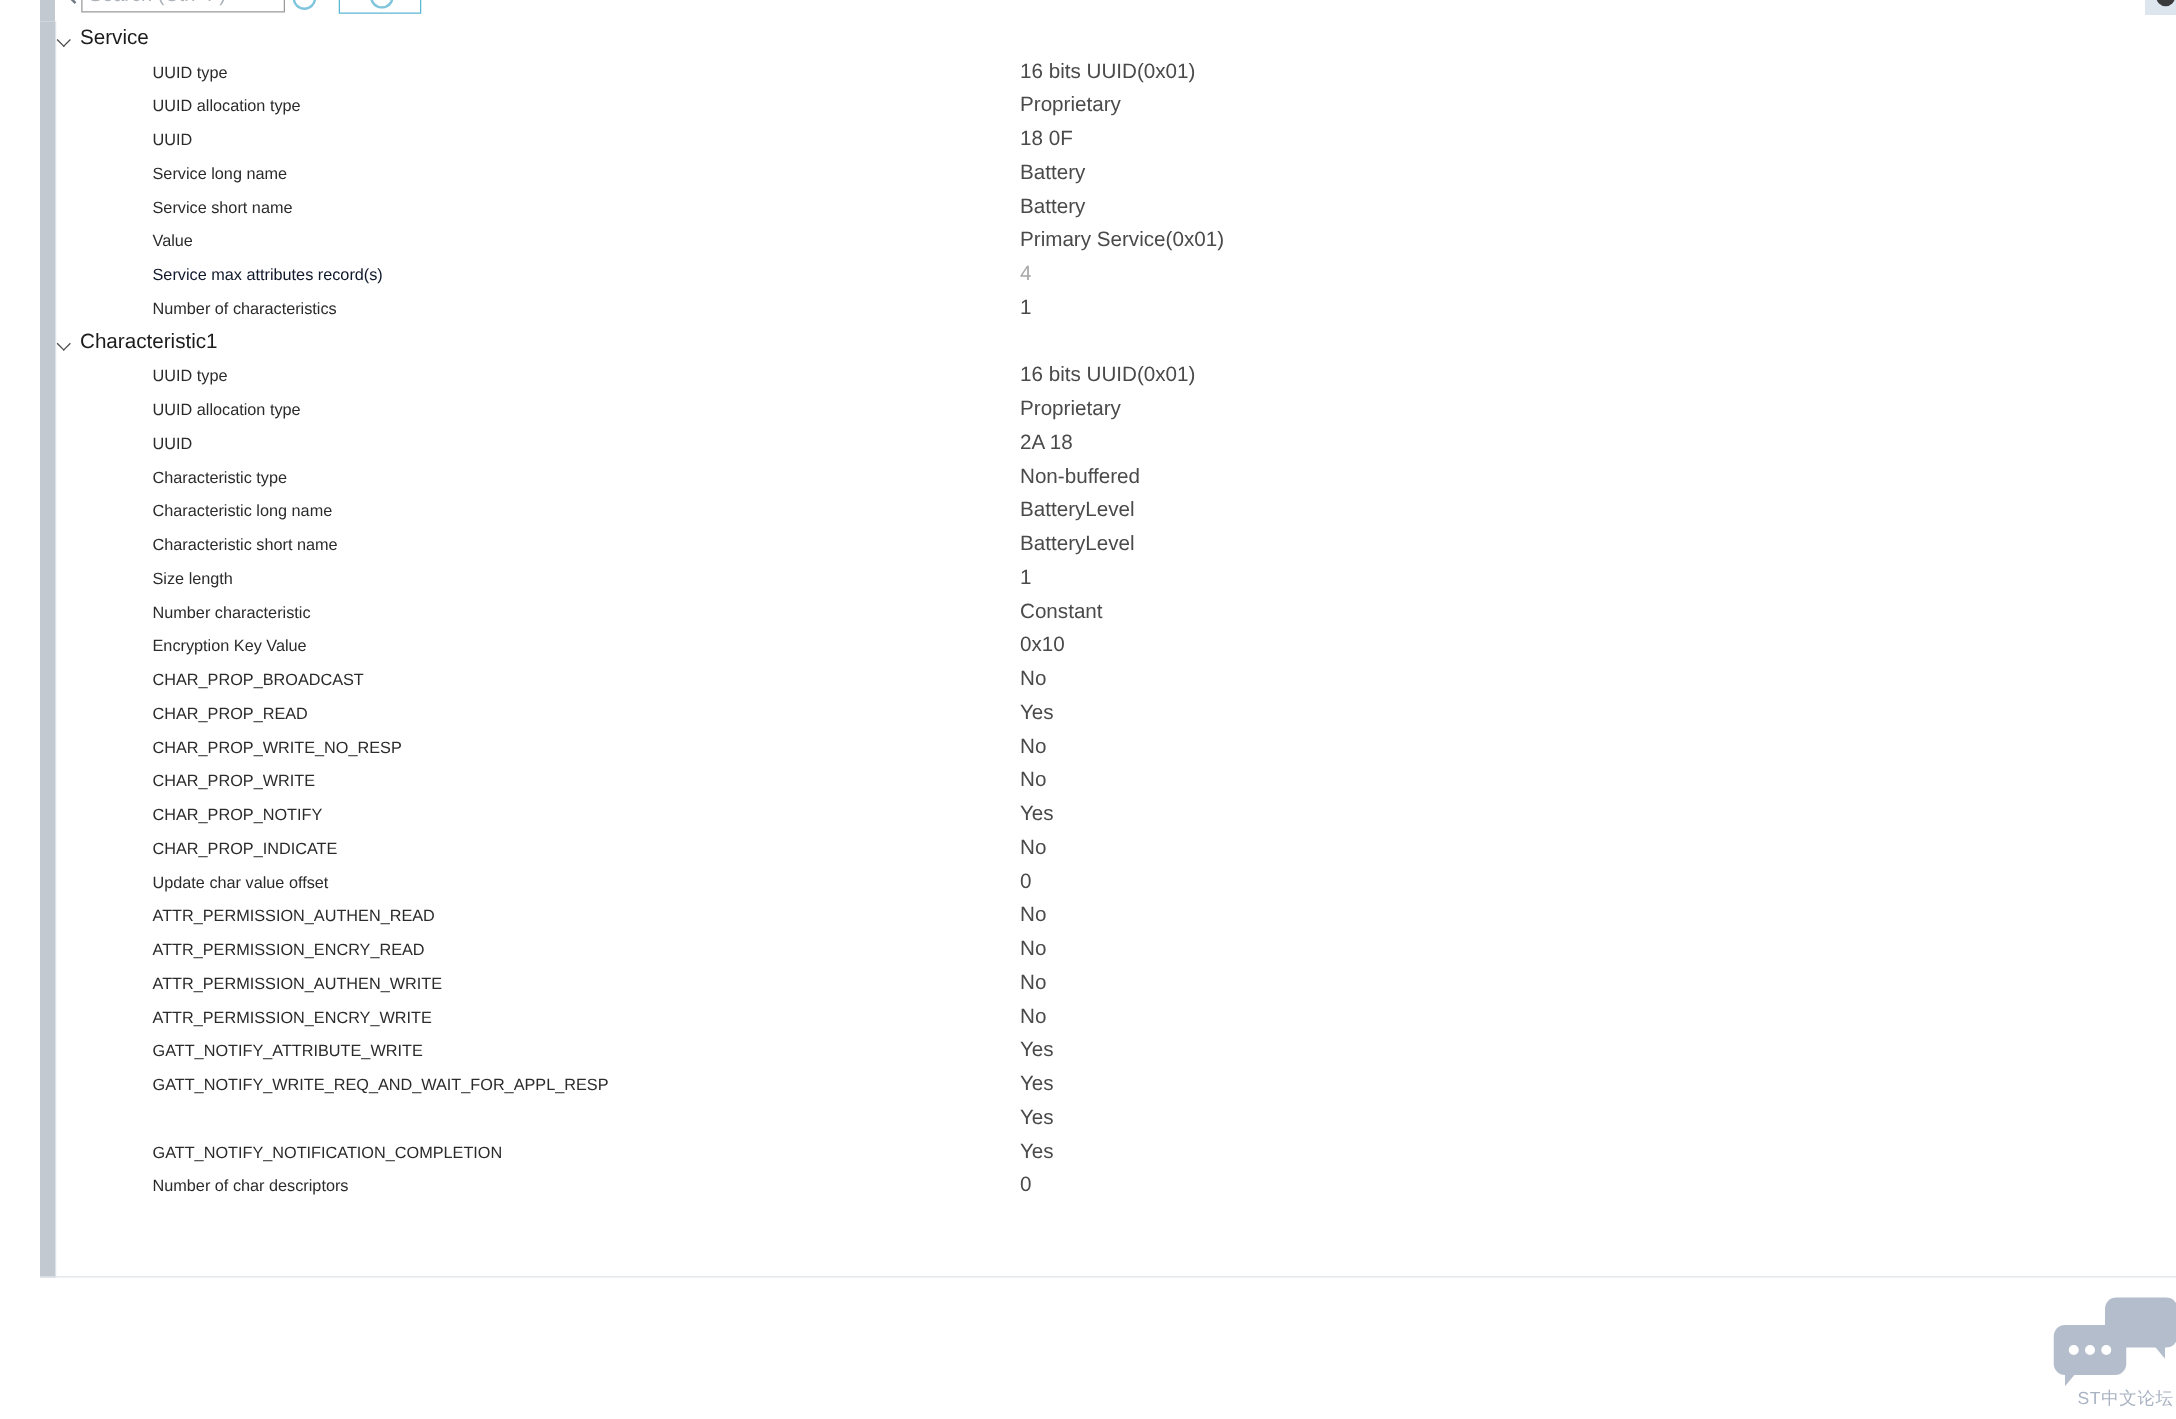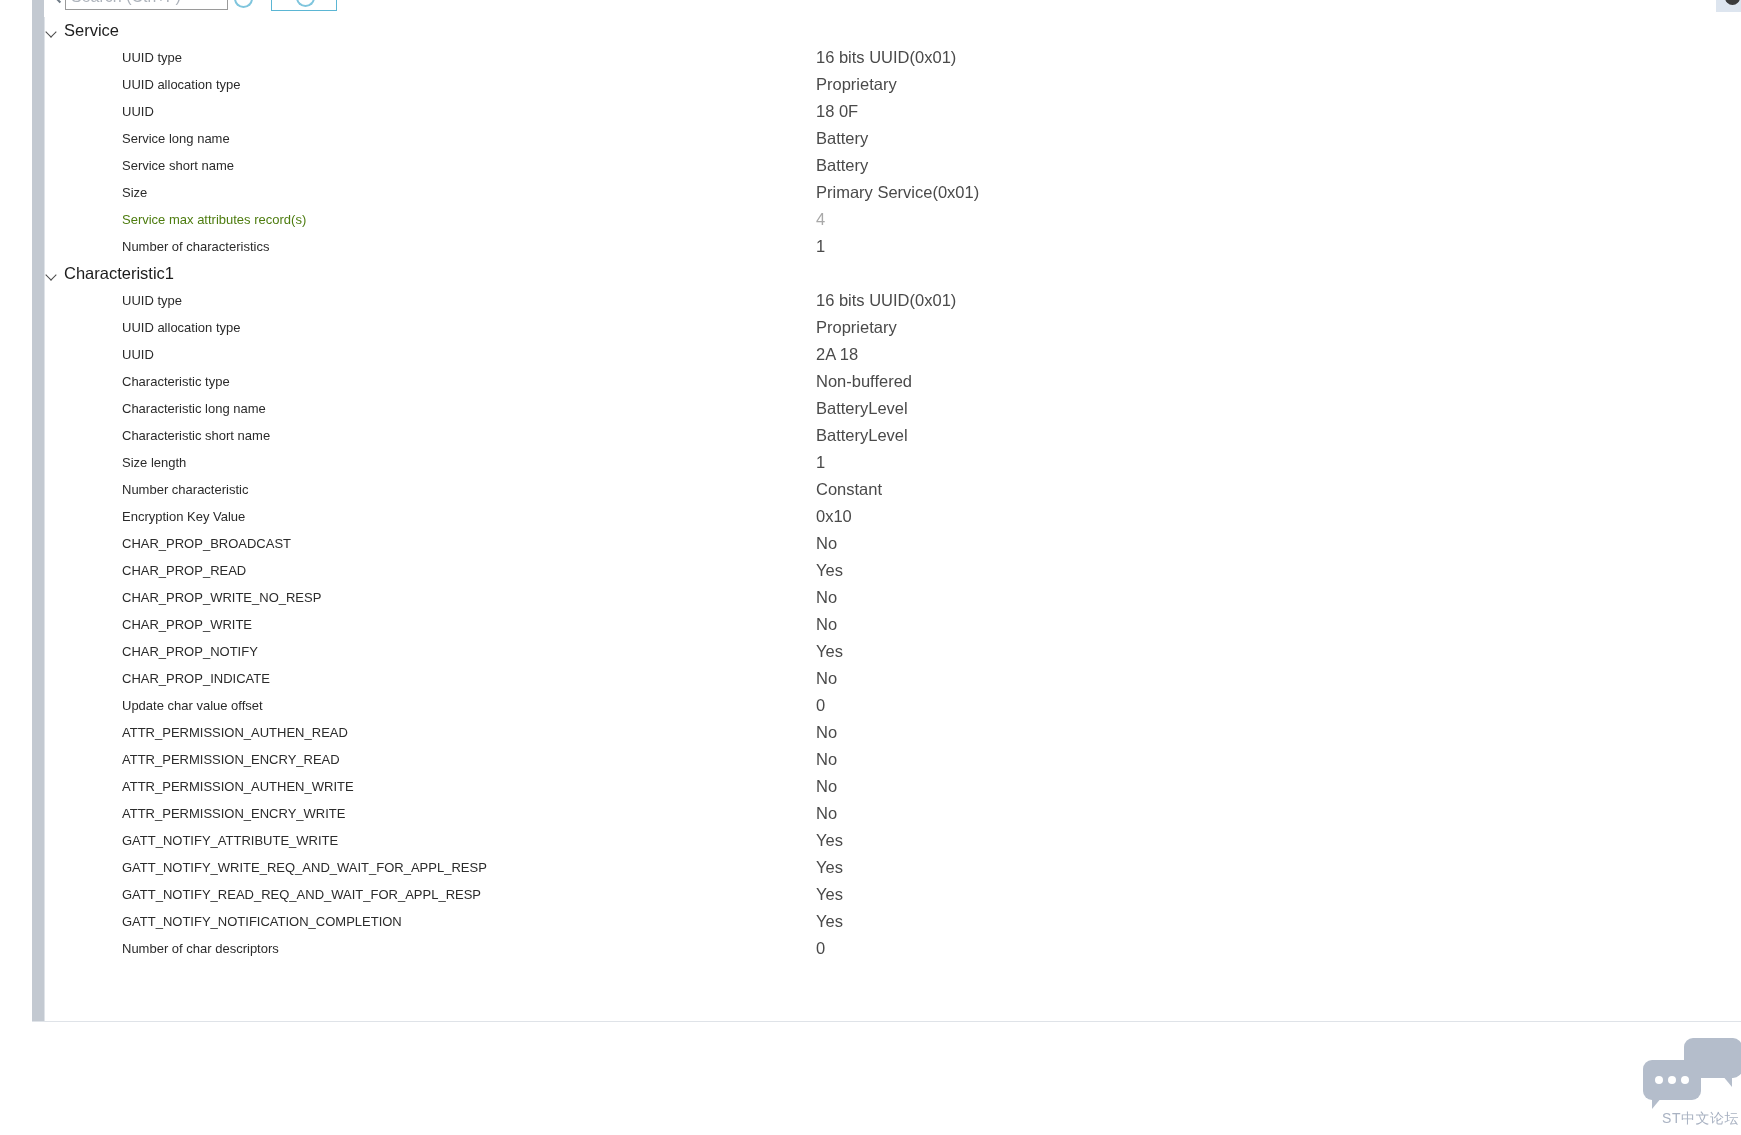--- a/index.html
+++ b/index.html
@@ -168,21 +168,21 @@
     color: #2b2b2b;
     white-space: nowrap;
   }
   .row .value {
     position: absolute;
     left: 801px;
     font-size: 16.5px;
     color: #4a4a4a;
     white-space: nowrap;
   }
-  .row.dim .label { color: #4d7c0f; }
+  .row.dim .label { color: #0f172a; }
   .row.dim .value { color: #a8a8a8; }
 
   
   .watermark {
     position: absolute;
     right: 10px; bottom: 5px;
     width: 115px; height: 100px;
     opacity: 1;
     pointer-events: none;
   }
@@ -276,21 +276,21 @@
       </div>
       <div class="row">
         <span class="label">Service long name</span>
         <span class="value">Battery</span>
       </div>
       <div class="row">
         <span class="label">Service short name</span>
         <span class="value">Battery</span>
       </div>
       <div class="row">
-        <span class="label">Size</span>
+        <span class="label">Value</span>
         <span class="value">Primary Service(0x01)</span>
       </div>
       <div class="row dim">
         <span class="label">Service max attributes record(s)</span>
         <span class="value">4</span>
       </div>
       <div class="row">
         <span class="label">Number of characteristics</span>
         <span class="value">1</span>
       </div>
@@ -380,21 +380,20 @@
       </div>
       <div class="row">
         <span class="label">GATT_NOTIFY_ATTRIBUTE_WRITE</span>
         <span class="value">Yes</span>
       </div>
       <div class="row">
         <span class="label">GATT_NOTIFY_WRITE_REQ_AND_WAIT_FOR_APPL_RESP</span>
         <span class="value">Yes</span>
       </div>
       <div class="row">
-        <span class="label">GATT_NOTIFY_READ_REQ_AND_WAIT_FOR_APPL_RESP</span>
         <span class="value">Yes</span>
       </div>
       <div class="row">
         <span class="label">GATT_NOTIFY_NOTIFICATION_COMPLETION</span>
         <span class="value">Yes</span>
       </div>
       <div class="row">
         <span class="label">Number of char descriptors</span>
         <span class="value">0</span>
       </div>

